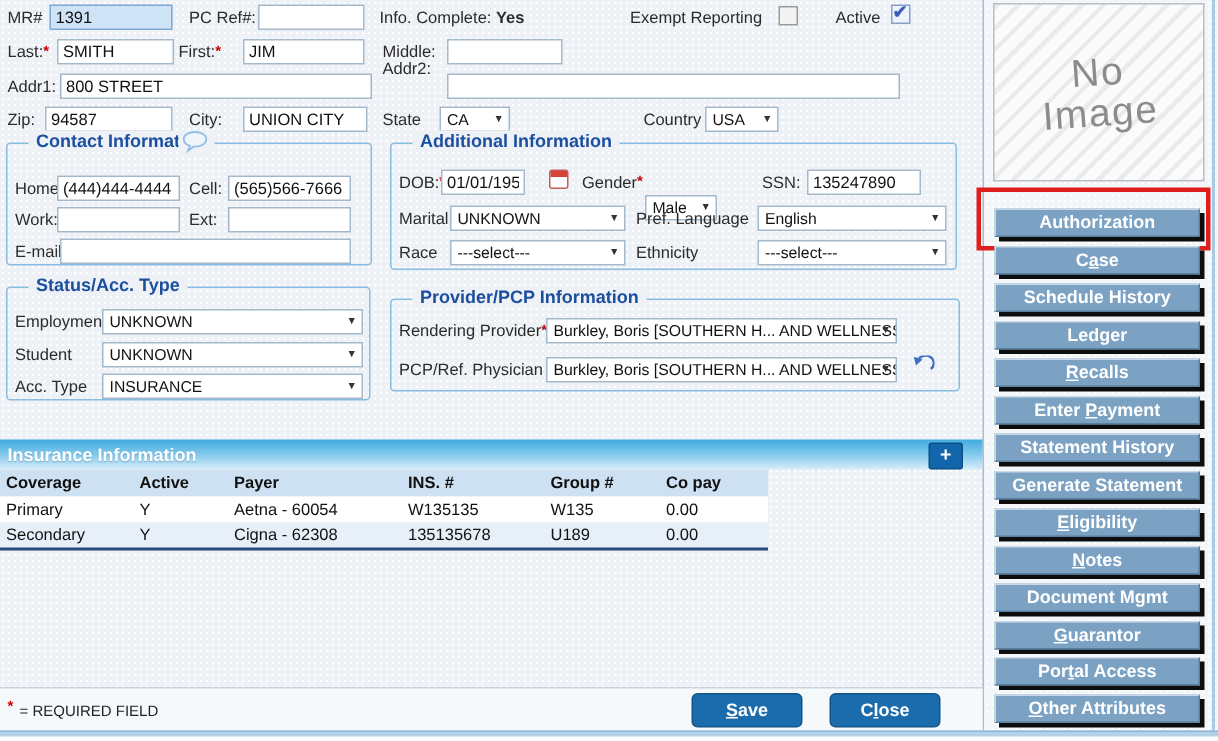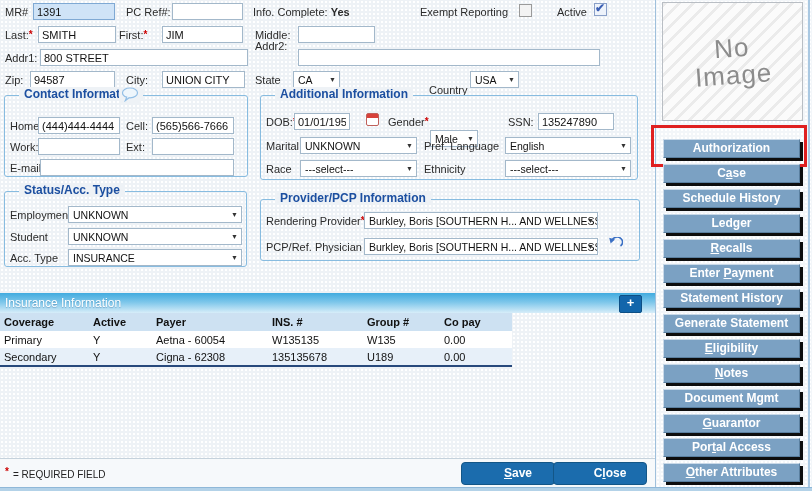--- a/index.html
+++ b/index.html
@@ -27,40 +27,40 @@
   .fs{position:absolute;box-sizing:border-box;border:1px solid #88bce0;border-radius:3px;}
   .fs-legend{position:absolute;top:-9px;left:14px;background:#eef2f6;padding:0 5px;
              color:#1c4fa0;font-weight:bold;font-size:12px;white-space:nowrap;}
   .cal{position:absolute;width:13px;height:13px;box-sizing:border-box;border:1px solid #c0605a;
        background:linear-gradient(180deg,#d8413a 0 4px,#ffffff 4px);border-radius:2px;}
   .bubble{position:absolute;left:114px;top:-9px;background:#eef2f6;padding:0 2px;}
   .undo{position:absolute;width:16px;height:13px;}
   
   .ins-bar{position:absolute;left:0;top:293px;width:655px;height:20px;
            background:linear-gradient(180deg,#41abdf 0%,#7cc6ea 45%,#d7edf9 100%);}
-  .ins-title{position:absolute;left:5px;top:3px;color:#fff;font-weight:normal;font-size:12px;
+  .ins-title{position:absolute;left:5px;top:3px;color:#fff;font-weight:bold;font-size:12px;
              text-shadow:0 1px 1px rgba(30,80,130,.35);}
   .ins-add{position:absolute;left:619px;top:2px;width:21px;height:16px;background:#1266ab;
            border:1px solid #0d4f85;color:#fff;font-weight:bold;text-align:center;
            line-height:14px;font-size:13px;border-radius:2px;cursor:default;}
   .tbl-head,.tbl-row{position:absolute;left:0;width:512px;height:18px;}
   .tbl-head{top:313px;background:#cde1f2;font-weight:bold;}
   .tbl-row.r0{top:331px;background:#ffffff;}
   .tbl-row.r1{top:348px;background:#e7f0f9;}
   .tbl-head span,.tbl-row span{position:absolute;top:3px;white-space:nowrap;color:#111;}
   .c0{left:4px;} .c1{left:93px;} .c2{left:156px;} .c3{left:272px;} .c4{left:367px;} .c5{left:444px;}
   .tbl-end{position:absolute;left:0;top:365px;width:512px;height:2px;background:#27497c;}
   
   .footer{position:absolute;left:0;top:458px;width:655px;height:29px;background:#f6f9fb;
           border-top:1px solid #c6d2dc;box-sizing:border-box;}
   .foot-note{position:absolute;left:13px;top:10px;font-size:10px;color:#222;}
   .foot-star{position:absolute;left:5px;top:7px;}
   .btn{position:absolute;top:3px;width:72px;height:21px;background:#1b6cad;border:1px solid #135687;
        border-radius:4px;color:#fff;font-weight:bold;font-size:12px;text-align:center;
-       line-height:20px;cursor:default;padding-left:20px;}
+       line-height:20px;cursor:default;}
   .btn.save{left:461px;} .btn.close{left:553px;}
   .bottom-strip{position:absolute;left:0;top:487px;width:812px;height:4px;background:#b3d2e8;
                 border-top:1px solid #8fb8d8;box-sizing:border-box;}
   
   .sidebar{position:absolute;left:656px;top:0;width:156px;height:487px;
            background-color:#f3f6f9;
            background-image:radial-gradient(#ffffff 0.8px, rgba(255,255,255,0) 0.8px);
            background-size:4px 4px;}
   .side-right-line{position:absolute;left:808px;top:0;width:2px;height:487px;background:#a9c8e2;}
   .no-image{position:absolute;left:662px;top:2px;width:141px;height:119px;box-sizing:border-box;
@@ -108,21 +108,21 @@
 
   <span class="lbl" style="left:5px;top:74px">Zip:</span>
   <input class="inp" style="left: 30px; top: 71px; width: 85px;" readonly="" value="94587">
   <span class="lbl" style="left:126px;top:74px">City:</span>
   <input class="inp" style="left: 162px; top: 71px; width: 83px;" readonly="" value="UNION CITY">
   <span class="lbl" style="left:255px;top:74px">State</span>
   <div class="dd" style="left:293px;top:71px;width:47px">
     <span class="dd-text">CA</span>
     <span class="dd-arrow">▼</span>
   </div>
-  <span class="lbl" style="left:429px;top:84px">Country</span>
+  <span class="lbl" style="left:429px;top:74px">Country</span>
   <div class="dd" style="left:470px;top:71px;width:49px">
     <span class="dd-text">USA</span>
     <span class="dd-arrow">▼</span>
   </div>
 
   <div class="fs" style="left:4px;top:95px;width:244px;height:82px">
     <span class="fs-legend">Contact Information</span>
     <span class="bubble"><svg width="18" height="15" viewBox="0 0 18 15">
             <path d="M9 1 C4.5 1 1.5 3.1 1.5 5.8 C1.5 7.9 3.2 9.5 5.7 10.2 L4.3 13.6 L8.2 10.7 C8.5 10.75 8.7 10.8 9 10.8 C13.5 10.8 16.5 8.6 16.5 5.8 C16.5 3.1 13.5 1 9 1 Z" fill="#eef6fc" stroke="#93bfe6" stroke-width="1.2"></path>
           </svg></span>

